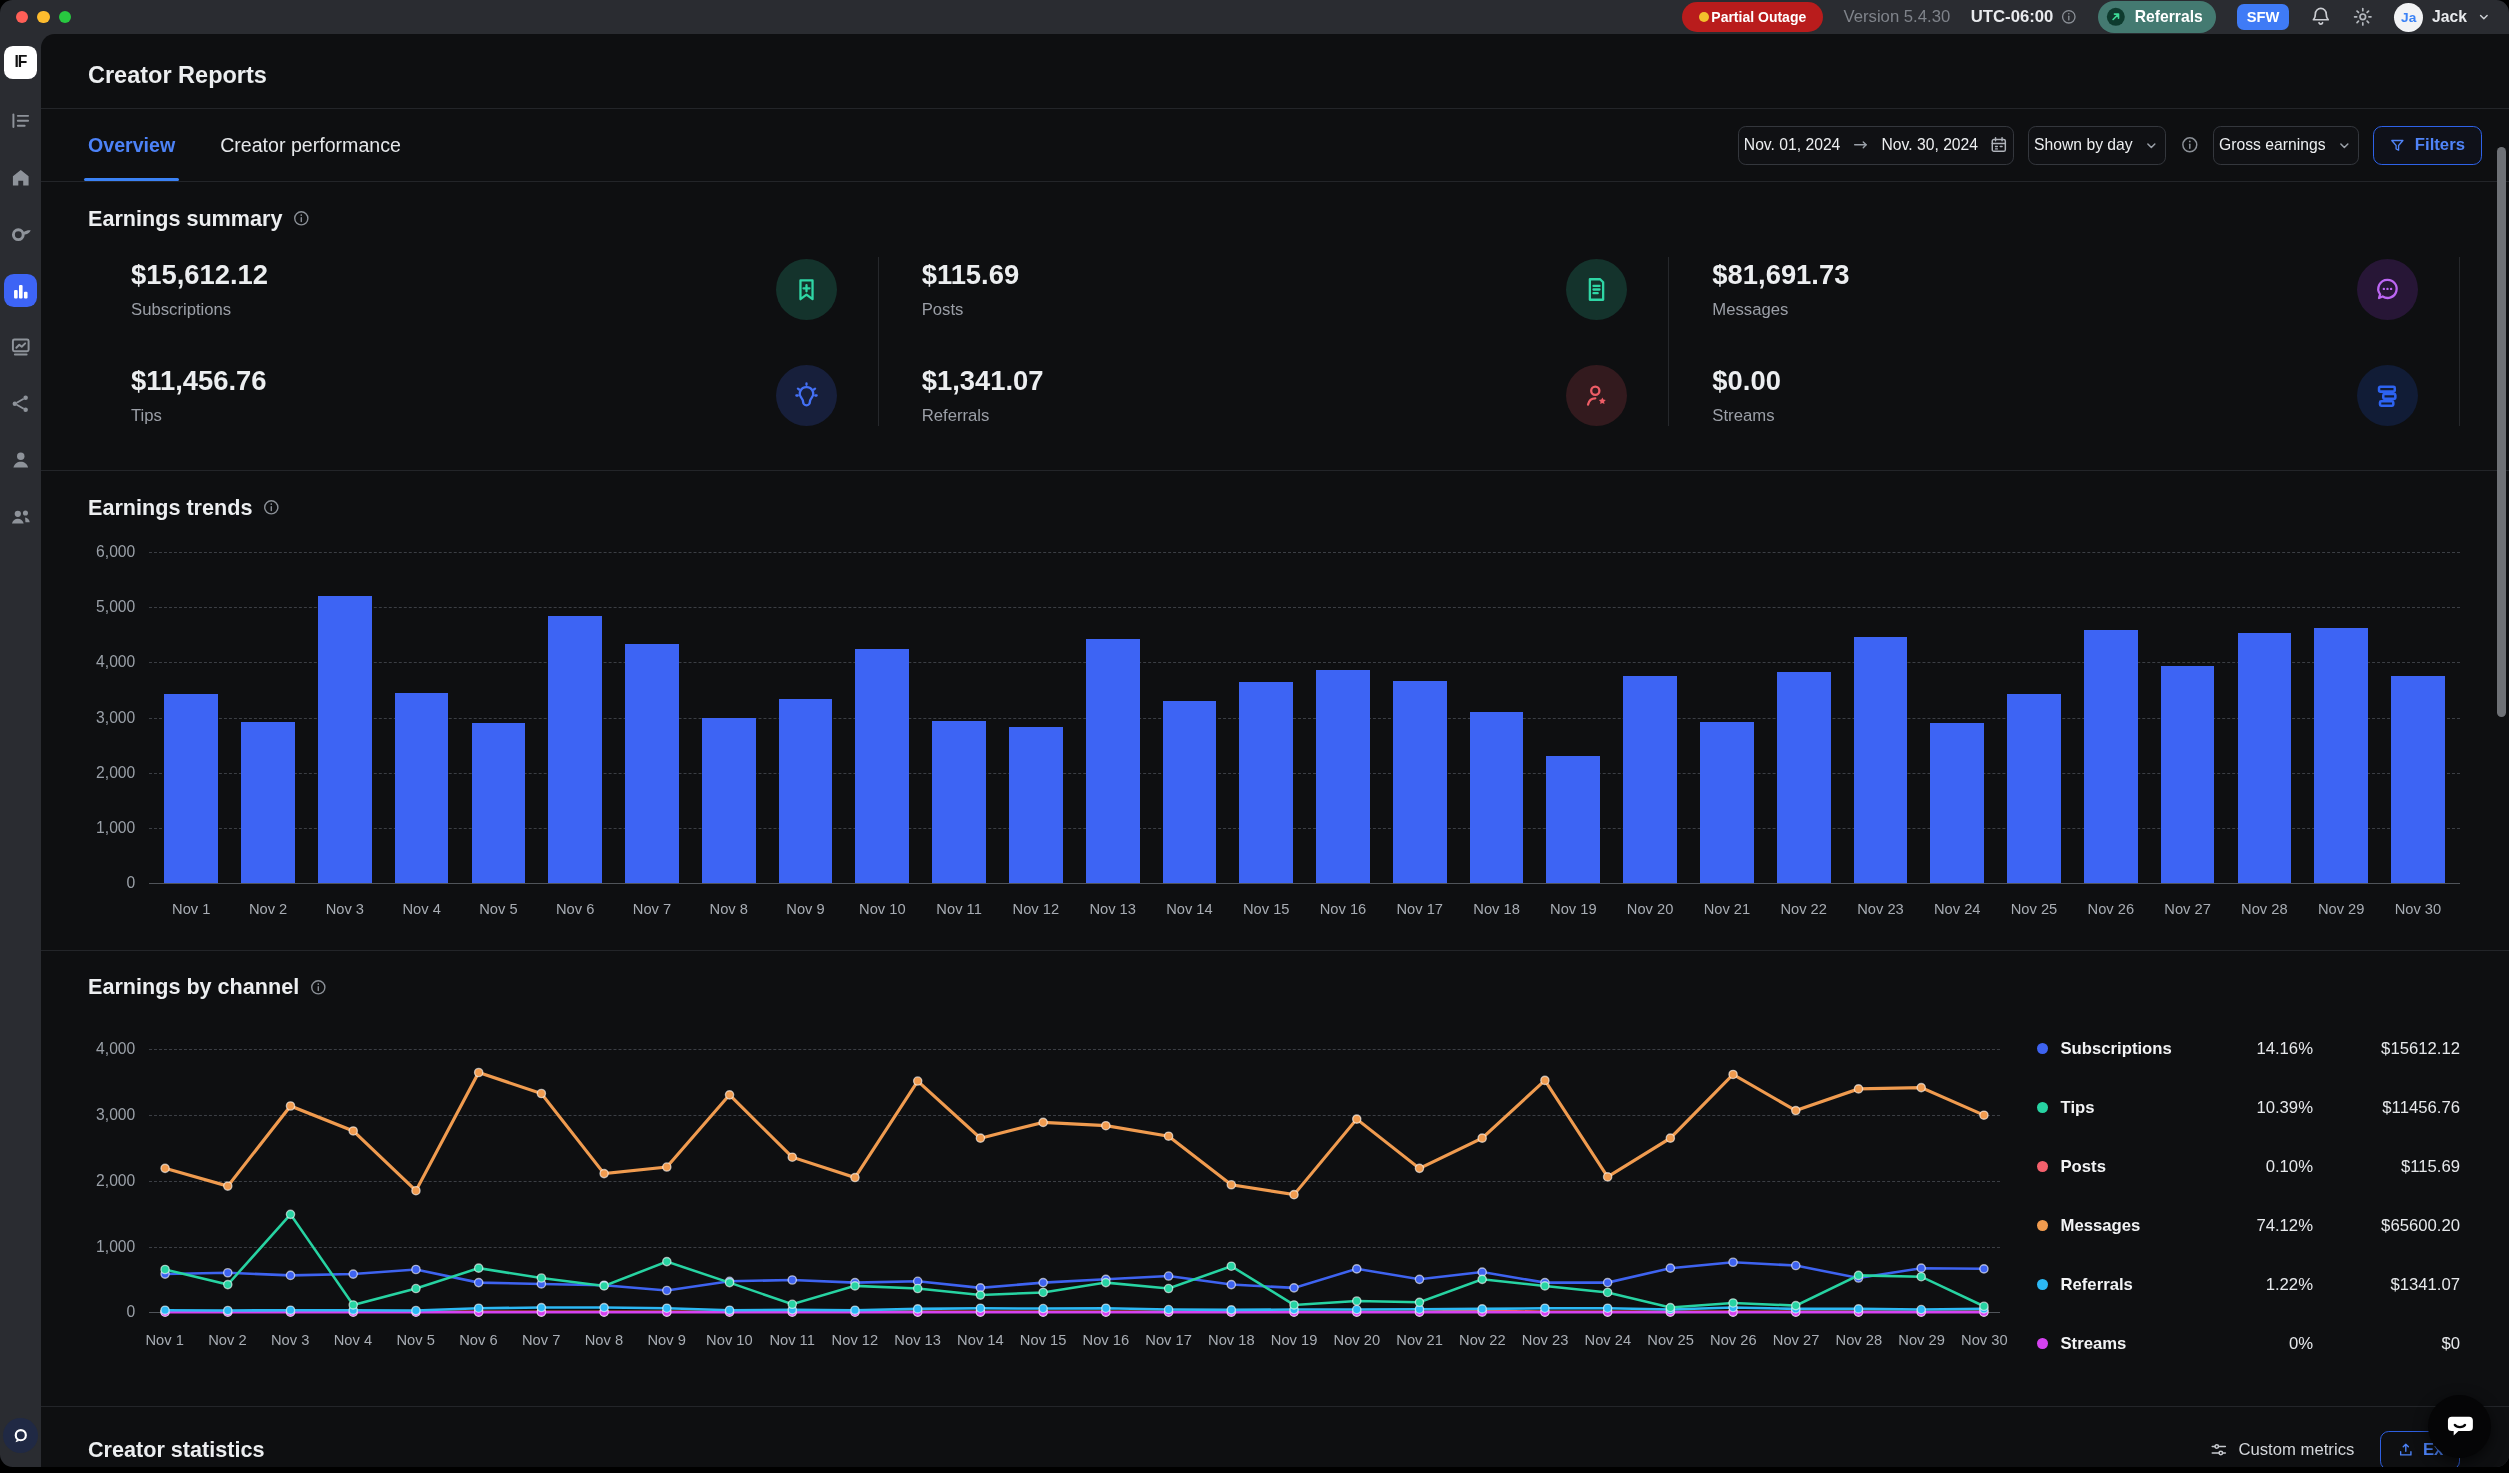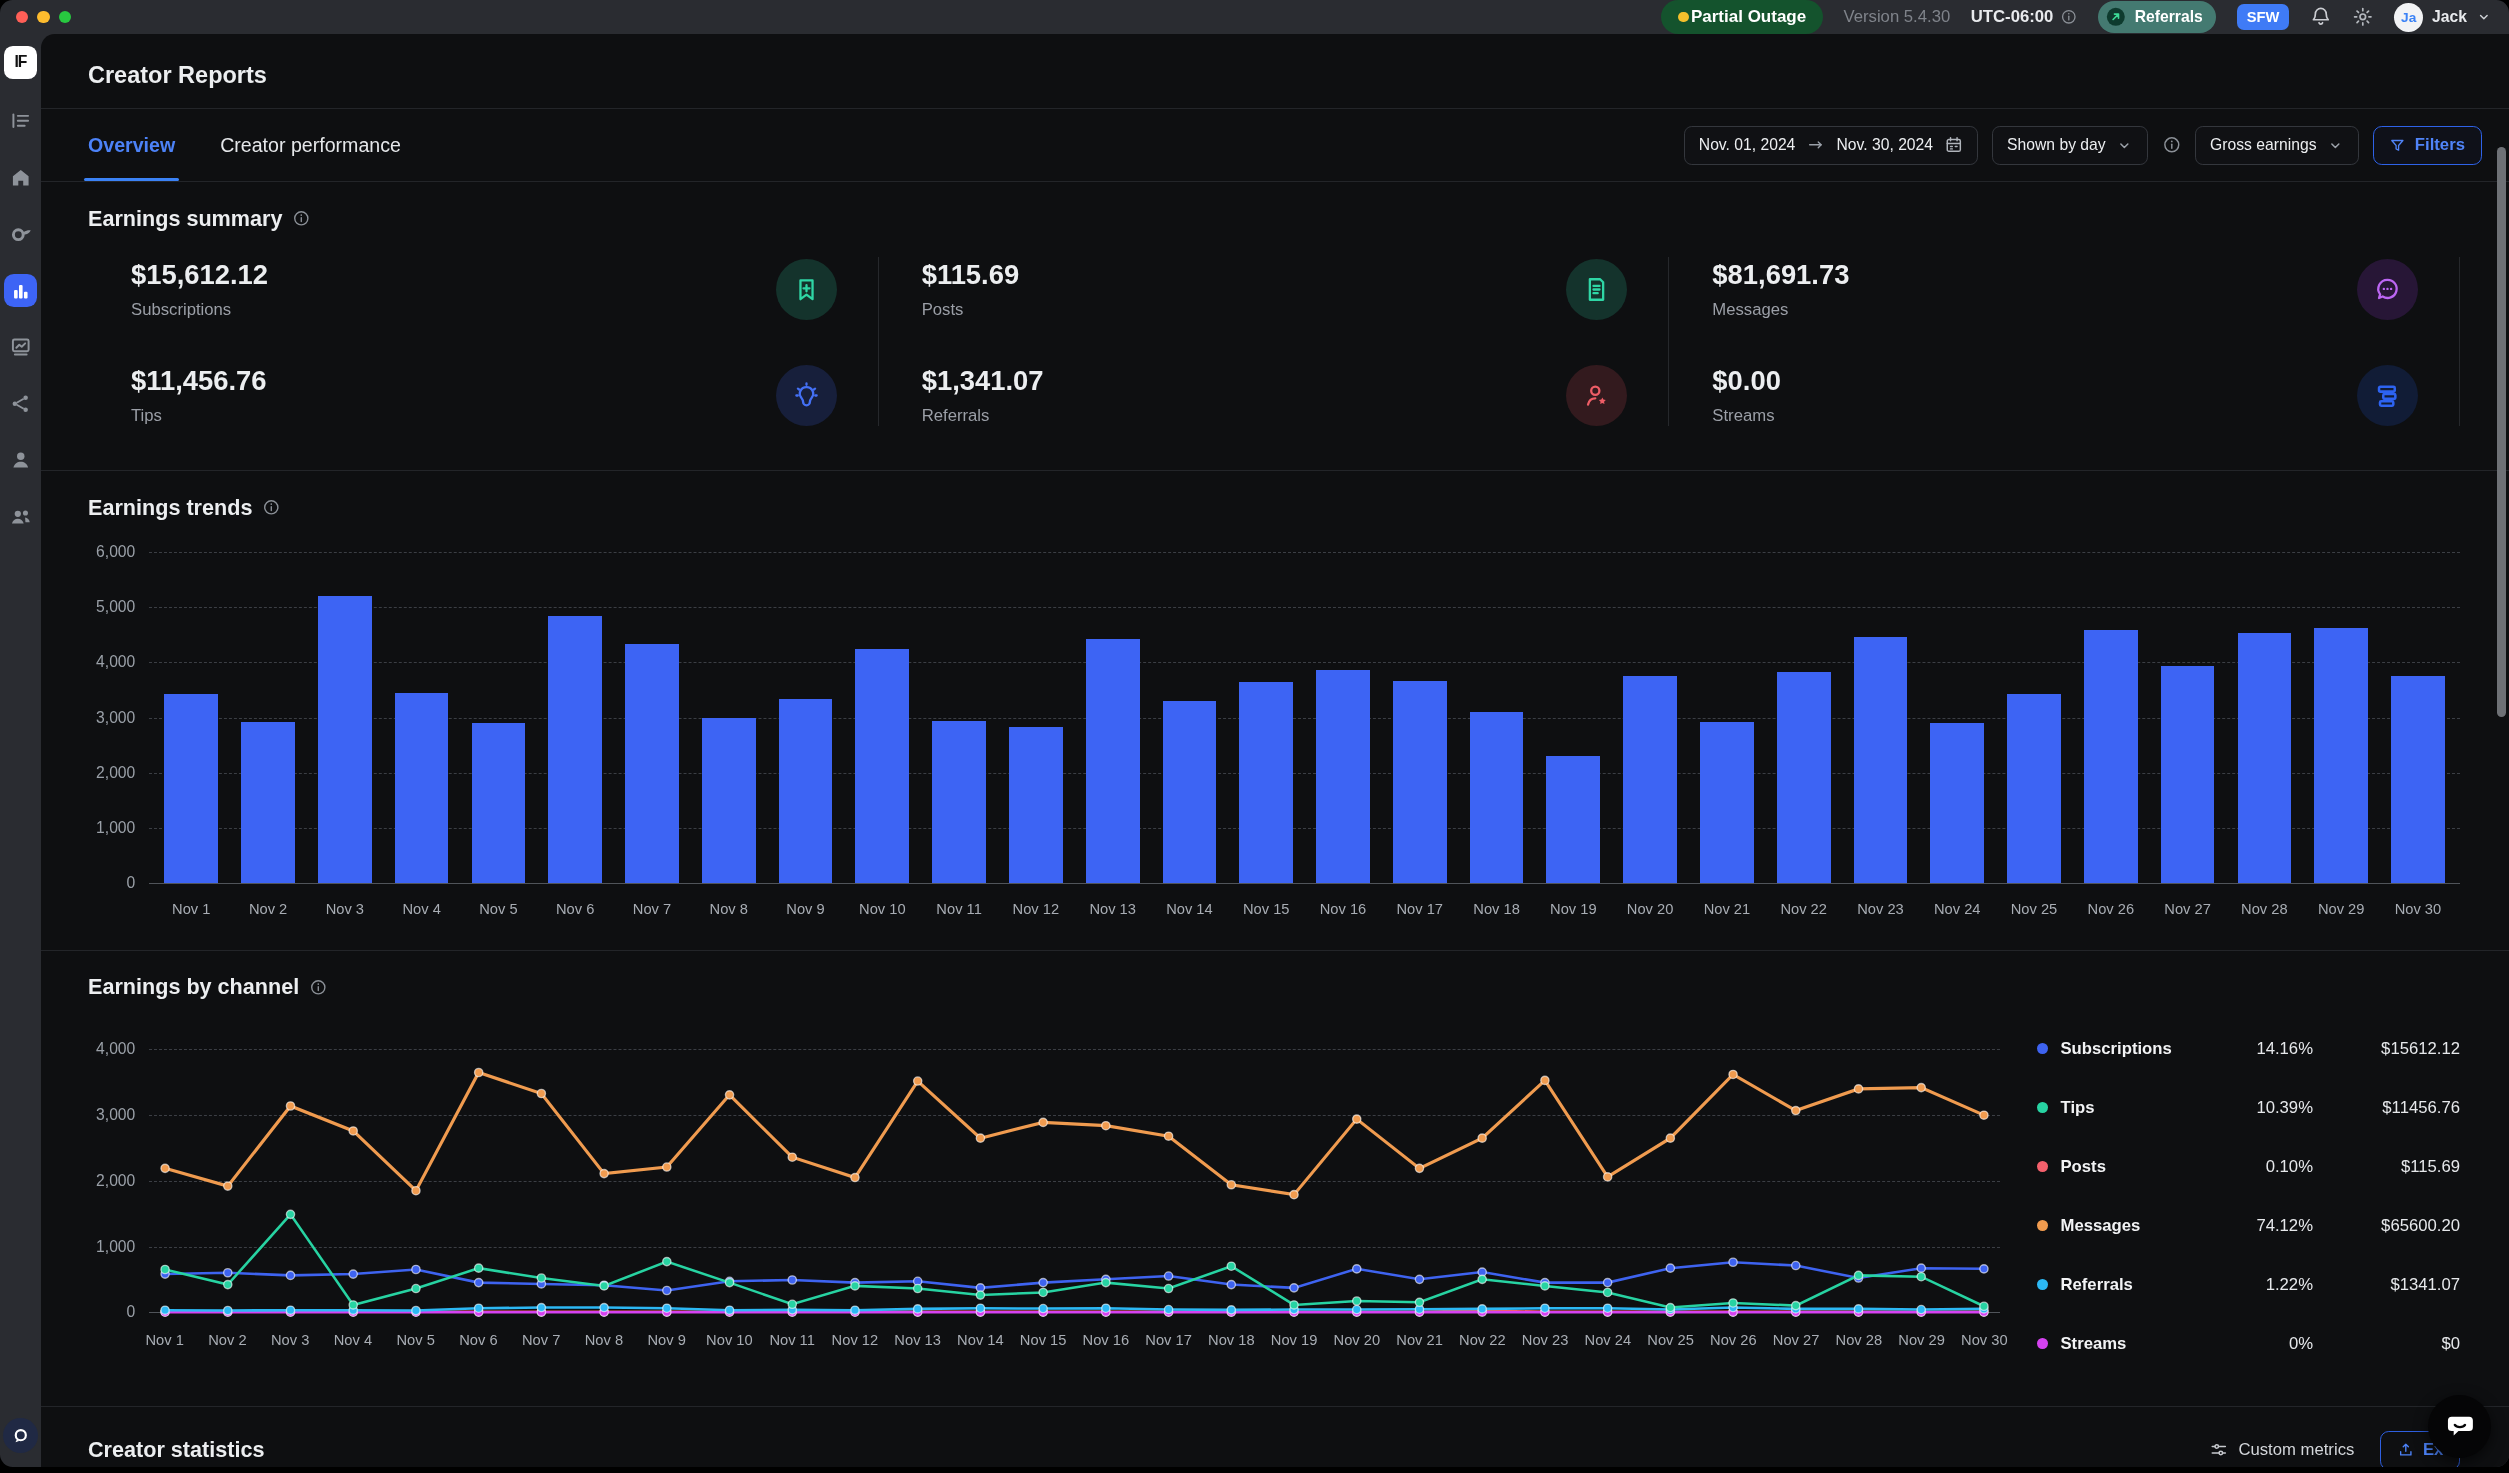--- a/index.html
+++ b/index.html
@@ -5,21 +5,21 @@
   * { margin:0; padding:0; box-sizing:border-box; }
   html,body { width:2509px; height:1473px; background:#000; font-family:"Liberation Sans",sans-serif; overflow:hidden; }
   body { position:relative; color:#eceef0; }
 
   
   .window { position:absolute; left:0; top:0; width:2509px; height:1467px; background:#2a2c31; border-radius:12.7px; overflow:hidden; }
   .titlebar { height:34px; display:flex; align-items:center; padding:0 17.6px 0 15.7px; }
   .traffic { display:flex; gap:8.8px; }
   .tl-dot { width:12.7px; height:12.7px; border-radius:50%; }
   .tb-right { margin-left:auto; display:flex; align-items:center; gap:20.6px; }
-  .pill-status { display:flex; align-items:center; gap:2px; background:#14532d; border-radius:979px; padding:6.9px 16.7px; font-size:17px; font-weight:700; color:#fff; }
+  .pill-status { display:flex; align-items:center; gap:2px; background:#b91c1c; border-radius:979px; padding:6.9px 16.7px; font-size:14px; font-weight:700; color:#fff; }
   .dot-yellow { width:10.8px; height:10.8px; border-radius:50%; background:#f3c02c; }
   .tb-version { color:#7f838a; font-size:16.7px; }
   .tb-utc { color:#e8eaed; font-size:16.7px; font-weight:600; display:flex; align-items:center; gap:6.9px; }
   .pill-referrals { display:flex; align-items:center; gap:7.8px; background:#447a71; border-radius:979px; padding:4.9px 13.7px 4.9px 6.9px; font-size:15.7px; font-weight:600; color:#fff; }
   .pill-sfw { background:#3f7bf6; color:#fff; border-radius:6.9px; padding:4.9px 9.8px; font-size:14.7px; font-weight:700; }
   .icon { display:inline-flex; }
   .icon svg { width:100%; height:100%; }
   .tb-bell { position:relative; width:21.6px; height:21.6px; color:#caccd1; }
   .tb-gear { width:21.6px; height:21.6px; color:#b4b8be; }
   .tb-user { display:flex; align-items:center; gap:8.8px; }
@@ -40,21 +40,21 @@
 
   
   .content { flex:1; background:#0e0f11; border-top-left-radius:13.7px; display:flex; flex-direction:column; overflow:hidden; }
   .page-header { height:75px; border-bottom:1px solid #232529; display:flex; align-items:center; padding:9.8px 27.4px 0 47px; font-size:23.5px; font-weight:700; }
   .tabrow { height:73px; border-bottom:1px solid #232529; display:flex; align-items:center; padding:0 27.4px 0 47px; }
   .tabs { display:flex; gap:45px; height:100%; }
   .tab { height:100%; display:flex; align-items:center; font-size:19.6px; color:#e5e7ea; position:relative; cursor:pointer; }
   .tab.active { color:#4c82f7; font-weight:600; }
   .tab.active::after { content:""; position:absolute; left:-3.9px; right:-3.9px; bottom:0; height:2.9px; border-radius:2px; background:#3b82f6; }
   .controls { margin-left:auto; display:flex; align-items:center; gap:13.7px; }
-  .ctl { height:39px; border:1px solid #34373d; border-radius:7.8px; display:flex; align-items:center; gap:10.8px; padding:0 14px; font-size:15.7px; color:#eceef0; background:#101114; }
+  .ctl { height:39px; border:1px solid #34373d; border-radius:7.8px; display:flex; align-items:center; gap:10.8px; padding:0 5px; font-size:15.7px; color:#eceef0; background:#101114; }
   .ctl .icon { color:#9aa0a8; }
   .info-ic { width:19.6px; height:19.6px; color:#8b9097; }
   .btn-filters { height:39px; border:1.5px solid #2e62e8; border-radius:8.8px; display:flex; align-items:center; gap:8.8px; padding:0 15.7px; font-size:16.7px; font-weight:600; color:#5084f8; background:rgba(40,80,220,0.04); }
   .btn-filters .icon { width:16.7px; height:16.7px; color:#5084f8; }
 
   .scrollwrap { flex:1; overflow:hidden; }
   section { border-bottom:1px solid #232529; padding:0 49px 0 47px; }
   .sec-head { display:flex; align-items:center; gap:9.8px; }
   .sec-title { font-size:21.6px; font-weight:700; }
 

